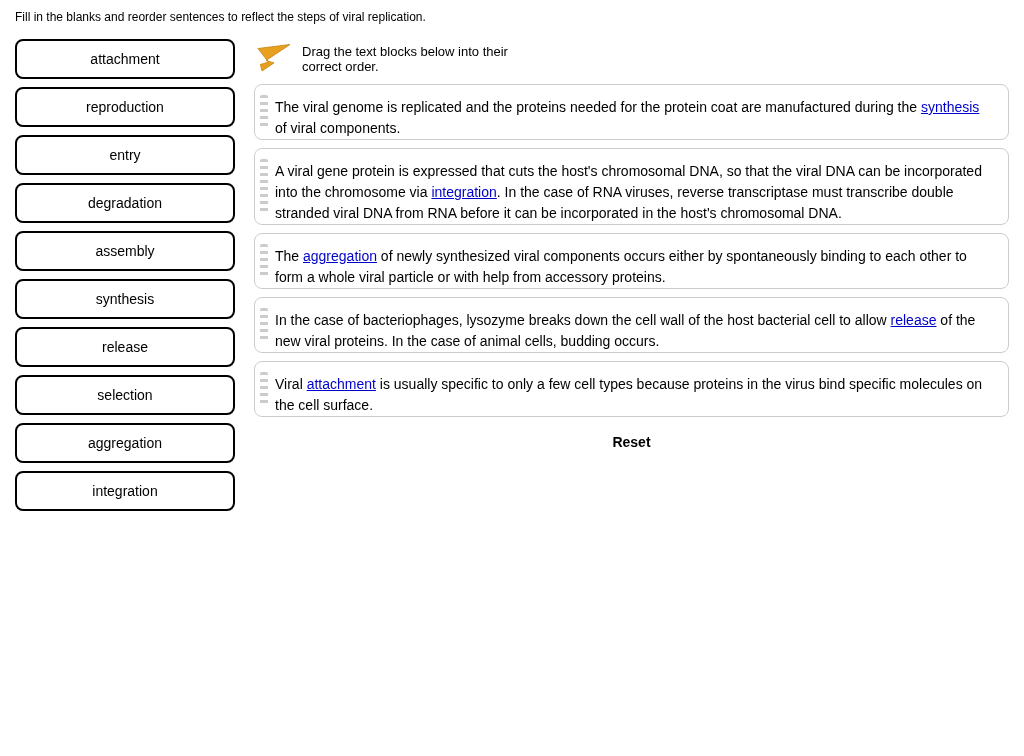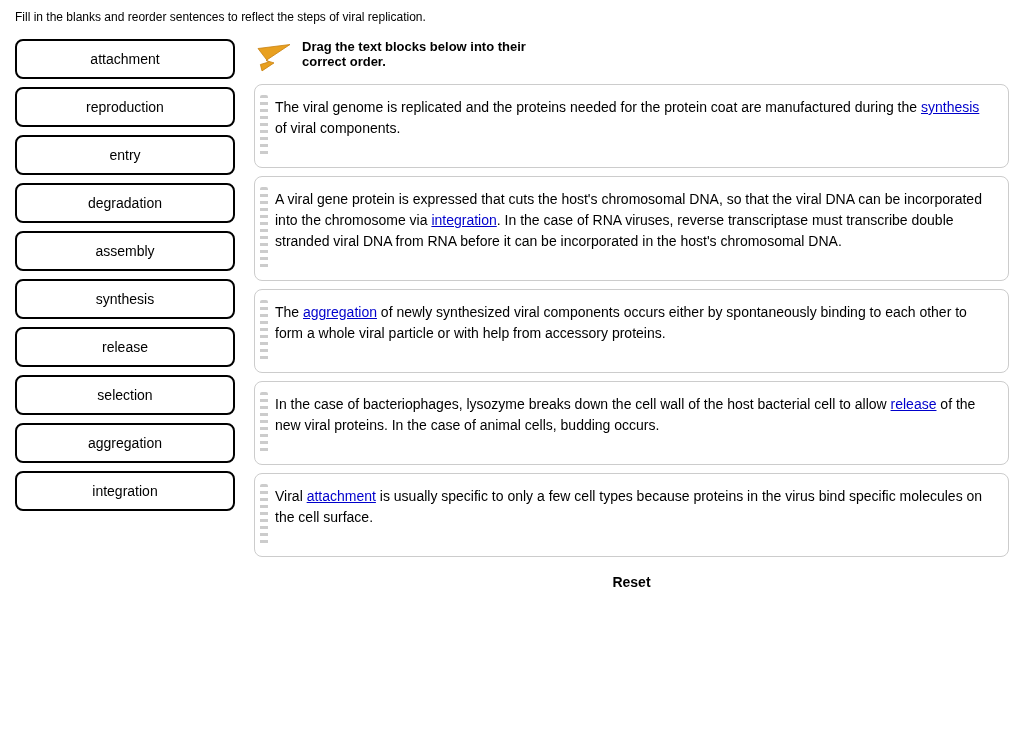--- a/index.html
+++ b/index.html
@@ -39,36 +39,36 @@
     }
     .right-panel {
       display: flex;
       flex-direction: column;
       gap: 0;
       flex: 1;
       position: relative;
     }
     .drag-hint {
       display: flex;
-      align-items: flex-start;
+      align-items: flex-end;
       gap: 8px;
       margin-bottom: 10px;
       font-size: 13px;
-      font-weight: bold;
+      font-weight: normal;
       color: #000;
     }
     .arrow-icon {
       width: 40px;
       height: 35px;
       flex-shrink: 0;
     }
     .text-block {
       border: 1px solid #ccc;
       border-radius: 8px;
-      padding: 12px 15px 28px 20px;
+      padding: 12px 15px 0 20px;
       margin-bottom: 8px;
       position: relative;
       background: #fff;
       line-height: 1.5;
     }
     .text-block::before {
       content: '';
       position: absolute;
       left: 5px;
       top: 10px;

